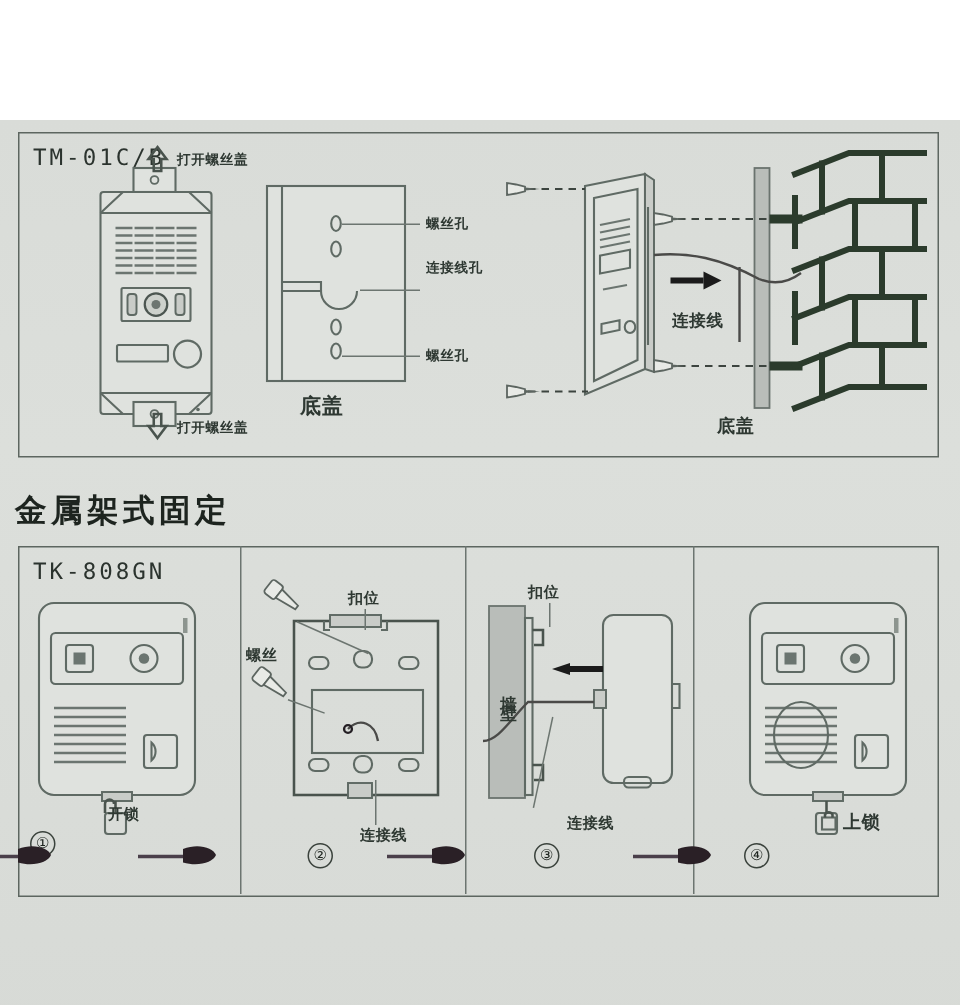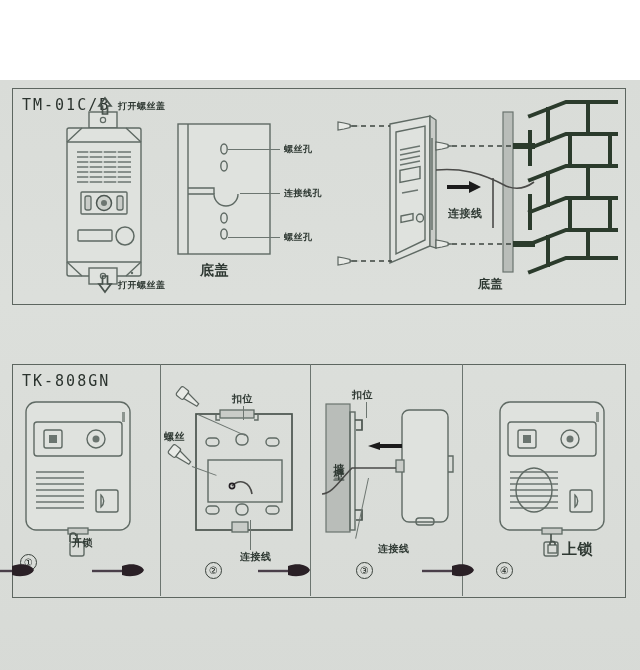--- a/index.html
+++ b/index.html
@@ -117,21 +117,21 @@
     <ellipse cx="46" cy="110" rx="3.2" ry="5" class="st"></ellipse>
   </svg>
 
   <div class="lbl cn" style="left:200px;top:182px;font-size:14px;">底盖</div>
 
   <div class="ln" style="left:228px;top:69px;width:52px;height:1.3px;"></div>
   <div class="ln" style="left:240px;top:113px;width:40px;height:1.3px;"></div>
   <div class="ln" style="left:228px;top:157px;width:52px;height:1.3px;"></div>
 
   <div class="lbl cn" style="left:284px;top:63px;">螺丝孔</div>
-  <div class="lbl cn" style="left:284px;top:107px;">连接线孔</div>
+  <div class="lbl cn" style="left:284px;top:92px;">连接线孔</div>
   <div class="lbl cn" style="left:284px;top:151px;">螺丝孔</div>
 
   <svg style="position:absolute;left:330px;top:18px;" width="290" height="192">
 
     <path class="fillgray" d="M60 26 L100 18 L100 148 L60 165 Z"></path>
     <path class="st" d="M66 34 L95 28 L95 142 L66 156 Z"></path>
 
     <g stroke="#6b7570" stroke-width="1.5">
       <line x1="70" y1="52" x2="90" y2="48"></line>
         <line x1="70" y1="57" x2="90" y2="53"></line>
@@ -203,20 +203,21 @@
       <path d="M240 100 L240 132"></path>
       <path d="M280 100 L280 132"></path>
       <path d="M218 139 L218 167"></path>
       <path d="M258 132 L258 160"></path>
     </g>
   </svg>
 
   <div class="lbl cn" style="left:448px;top:126px;font-size:11px;">连接线</div>
   <div class="lbl cn" style="left:478px;top:196px;font-size:12px;">底盖</div>
 
+  <div id="sect-title" class="cn" style="top:246px;">金属架式固定</div>
 
   <div class="frame" style="left:12px;top:284px;width:612px;height:232px;"></div>
 
   <div class="model" style="position:absolute;left:22px;top:292px;font-size:15px;">TK-808GN</div>
 
   <div class="ln" style="left:160px;top:284px;width:1.4px;height:232px;"></div>
   <div class="ln" style="left:310px;top:284px;width:1.4px;height:232px;"></div>
   <div class="ln" style="left:462px;top:284px;width:1.4px;height:232px;"></div>
 
   <svg style="position:absolute;left:26px;top:322px;" width="110" height="140">
@@ -374,21 +375,21 @@
     <path class="st" d="M75 93 A8 8 0 0 1 75 105 Z"></path>
     <rect class="fillgray2" x="42" y="126" width="20" height="6"></rect>
     <rect class="st" x="44" y="140" width="14" height="14" rx="2"></rect>
     <line class="st2" x1="51" y1="132" x2="51" y2="140"></line>
   </svg>
 
   <svg style="position:absolute;left:546px;top:460px;" width="12" height="14">
     <rect class="st" x="2" y="5" width="9" height="8"></rect>
     <path class="st2" d="M4 5 L4 3 A2.8 2.8 0 0 1 9 3 L9 5"></path>
   </svg>
-  <div class="lbl cn" style="left:562px;top:460px;font-size:15px;">上锁</div>
+  <div class="lbl cn" style="left:562px;top:460px;font-size:12px;">上锁</div>
 
   <div class="numcirc" style="left:496px;top:482px;">④</div>
 
   <svg style="position:absolute;left:-18px;top:482px;" width="56" height="16">
     <line class="sdriver-shaft" x1="0" y1="9" x2="30" y2="9"></line>
     <path class="sdriver-handle" d="M30 4 C40 0 50 3 52 8 C50 13 40 16 30 13 Z"></path>
   </svg>
 
 </div>
 

